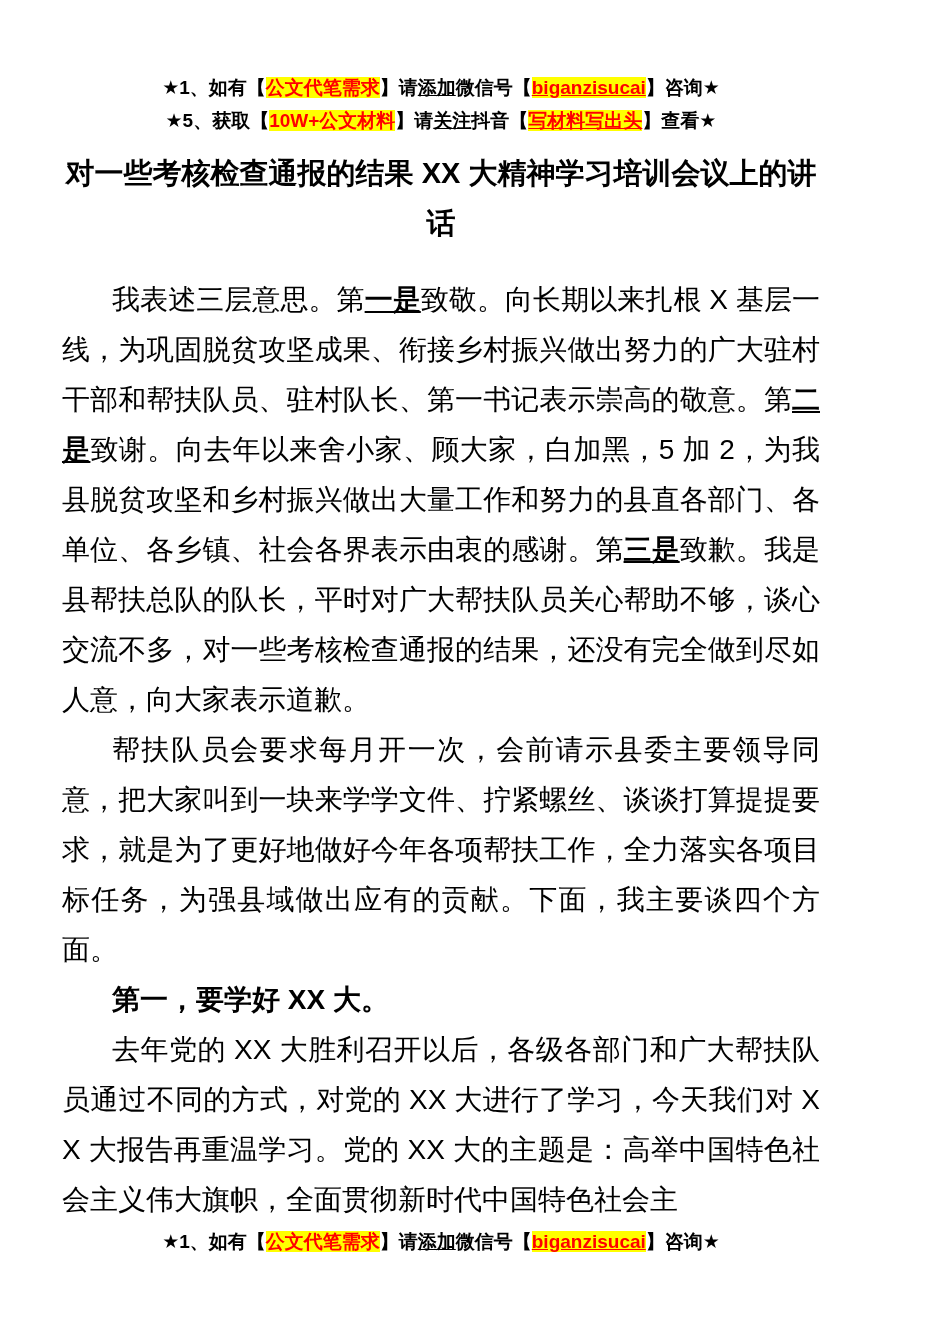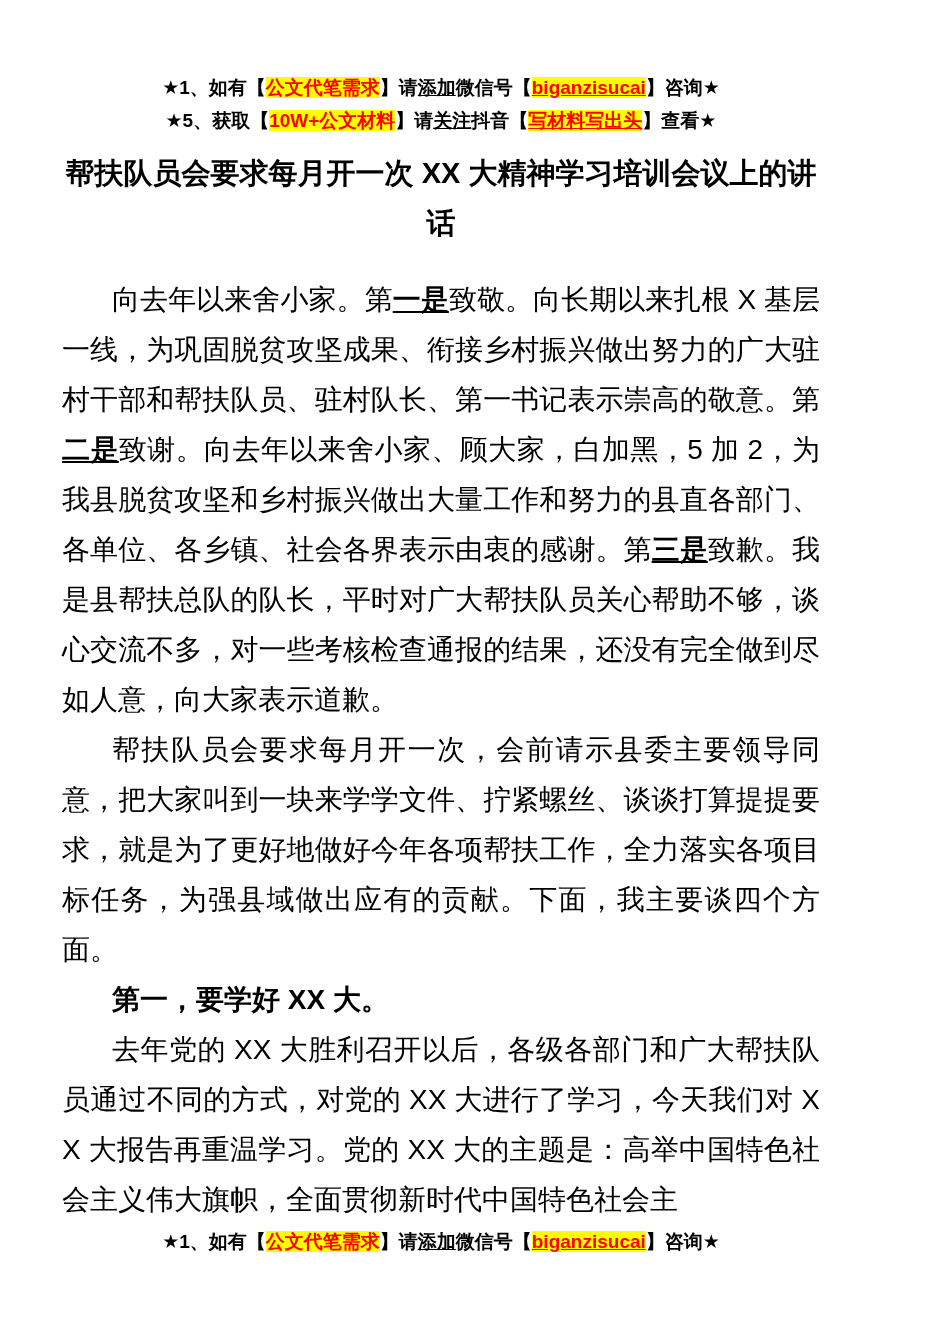--- a/index.html
+++ b/index.html
@@ -50,24 +50,24 @@
 </head>
 <body>
 
 <div class="page">
 
   <div class="notice notice-top">
     <div class="notice-line"><span>★1、如有【</span><span class="hl red">公文代笔需求</span><span>】请</span><span class="ul">添加</span><span>微信号【</span><span class="hl red ul">biganzisucai</span><span>】咨询★</span></div>
     <div class="notice-line"><span>★5、获取【</span><span class="hl red">10W+公文材料</span><span>】请</span><span class="ul">关注</span><span>抖音【</span><span class="hl red ul">写材料写出头</span><span>】查看★</span></div>
   </div>
 
-  <h1 class="doc-title">帮扶队员会要求每月开一次 XX 大精神学习培训会议上的讲话</h1>
+  <h1 class="doc-title">对一些考核检查通报的结果 XX 大精神学习培训会议上的讲话</h1>
 
   <div class="body-block">
-    <p class="bp"><span>向去年以来舍小家。第</span><span class="b">一是</span><span>致敬。向长期以来扎根 X 基层一线，为巩固脱贫攻坚成果、衔接乡村振兴做出努力的广大驻村干部和帮扶队员、驻村队长、第一书记表示崇高的敬意。第</span><span class="b">二是</span><span>致谢。向去年以来舍小家、顾大家，白加黑，5 加 2，为我县脱贫攻坚和乡村振兴做出大量工作和努力的县直各部门、各单位、各乡镇、社会各界表示由衷的感谢。第</span><span class="b">三是</span><span>致歉。我是县帮扶总队的队长，平时对广大帮扶队员关心帮助不够，谈心交流不多，对一些考核检查通报的结果，还没有完全做到尽如人意，向大家表示道歉。</span></p>
+    <p class="bp"><span>我表述三层意思。第</span><span class="b">一是</span><span>致敬。向长期以来扎根 X 基层一线，为巩固脱贫攻坚成果、衔接乡村振兴做出努力的广大驻村干部和帮扶队员、驻村队长、第一书记表示崇高的敬意。第</span><span class="b">二是</span><span>致谢。向去年以来舍小家、顾大家，白加黑，5 加 2，为我县脱贫攻坚和乡村振兴做出大量工作和努力的县直各部门、各单位、各乡镇、社会各界表示由衷的感谢。第</span><span class="b">三是</span><span>致歉。我是县帮扶总队的队长，平时对广大帮扶队员关心帮助不够，谈心交流不多，对一些考核检查通报的结果，还没有完全做到尽如人意，向大家表示道歉。</span></p>
 
     <p class="bp">帮扶队员会要求每月开一次，会前请示县委主要领导同意，把大家叫到一块来学学文件、拧紧螺丝、谈谈打算提提要求，就是为了更好地做好今年各项帮扶工作，全力落实各项目标任务，为强县域做出应有的贡献。下面，我主要谈四个方面。</p>
 
     <p class="bp bold">第一，要学好 XX 大。</p>
 
     <p class="bp">去年党的 XX 大胜利召开以后，各级各部门和广大帮扶队员通过不同的方式，对党的 XX 大进行了学习，今天我们对 XX 大报告再重温学习。党的 XX 大的主题是：高举中国特色社会主义伟大旗帜，全面贯彻新时代中国特色社会主</p>
   </div>
 
   <div class="notice notice-bottom">
     <div class="notice-line"><span>★1、如有【</span><span class="hl red">公文代笔需求</span><span>】请</span><span class="ul">添加</span><span>微信号【</span><span class="hl red ul">biganzisucai</span><span>】咨询★</span></div>

